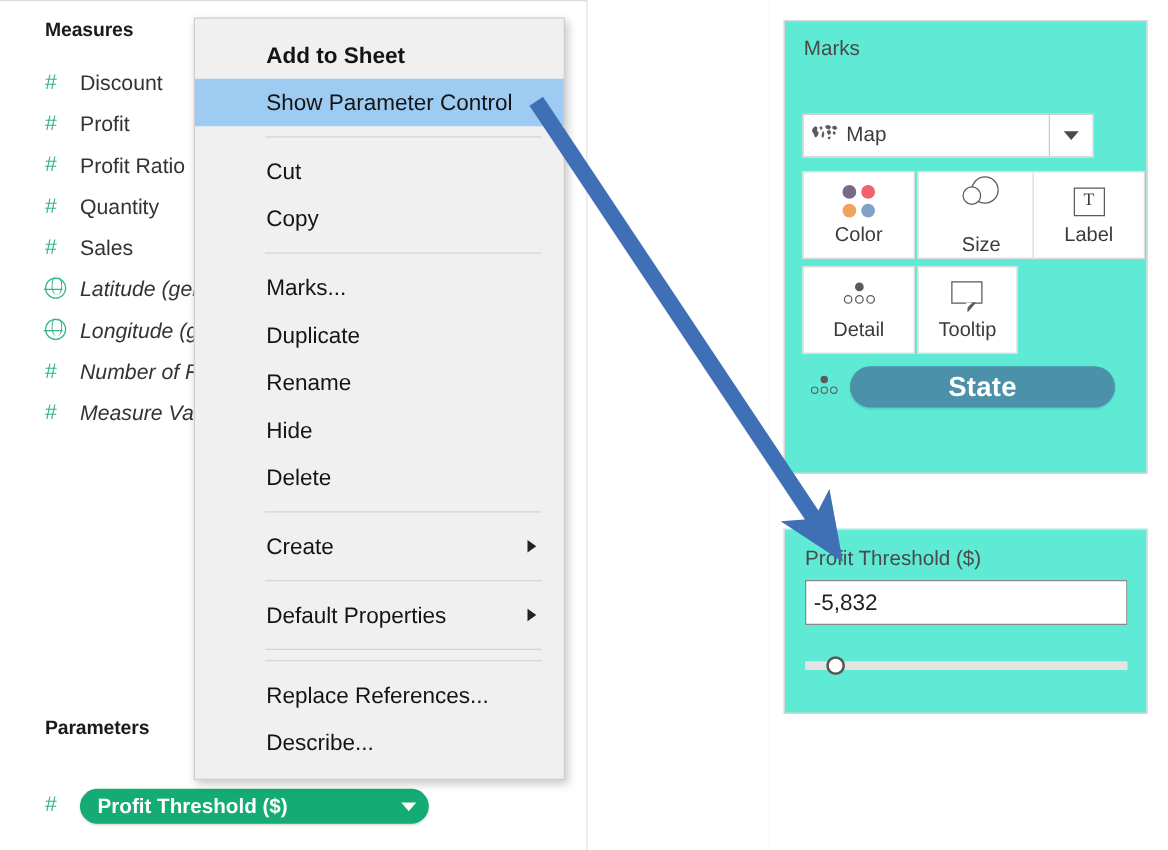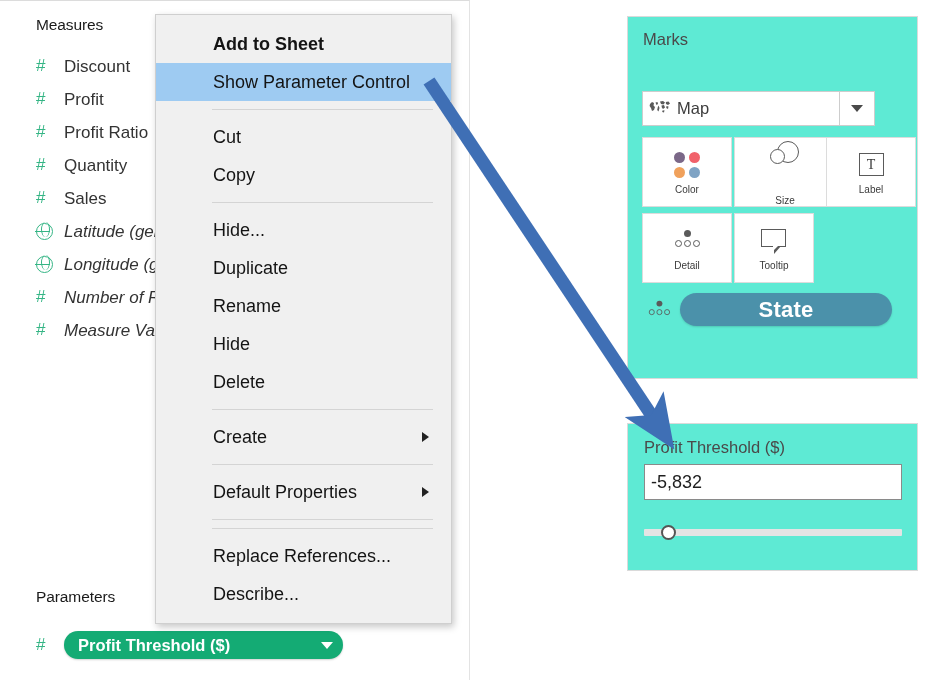--- a/index.html
+++ b/index.html
@@ -21,26 +21,26 @@
     left: 0; top: 0;
     width: 470px; height: 680px;
     background: #ffffff;
     border-top: 1px solid #dcdcdc;
     border-right: 1px solid #e3e3e3;
     box-sizing: border-box;
   }
   .section-header {
     position: absolute;
     font-size: 15.5px;
-    font-weight: normal;
+    font-weight: bold;
     color: #1a1a1a;
     letter-spacing: -0.1px;
   }
   #measures-header { left: 36px; top: 15px; }
-  #parameters-header { left: 36px; top: 587px; }
+  #parameters-header { left: 36px; top: 573px; }
 
   #measures-list {
     position: absolute;
     left: 36px; top: 49px;
     width: 420px;
   }
   .field-row {
     position: relative;
     height: 33px;
     display: flex;
@@ -244,21 +244,21 @@
     position: absolute;
     border: 1px solid #dcdcdc;
     box-sizing: border-box;
     background: #ffffff;
     display: flex;
     flex-direction: column;
     align-items: center;
     justify-content: center;
   }
   .shelf-btn .sb-label {
-    font-size: 10px;
+    font-size: 16px;
     color: #3a3a3a;
     margin-top: 4px;
   }
   .sb-icon { height: 30px; display: flex; align-items: center; justify-content: center; }
 
   #shelf-color { left: 14px;  top: 120px; width: 90px; height: 70px; }
   #shelf-size  { left: 106px; top: 120px; width: 102px; height: 70px; justify-content: space-between; }
   #shelf-label { left: 198px; top: 120px; width: 90px; height: 70px; }
   #shelf-detail  { left: 14px;  top: 196px; width: 90px; height: 70px; }
   #shelf-tooltip { left: 106px; top: 196px; width: 80px; height: 70px; }
@@ -467,21 +467,21 @@
       </div>
   </div>
 
   <div id="context-menu">
       <div class="menu-item bold"><span>Add to Sheet</span></div>
       <div class="menu-item highlighted"><span>Show Parameter Control</span></div>
       <div class="menu-sep"></div>
       <div class="menu-item"><span>Cut</span></div>
       <div class="menu-item"><span>Copy</span></div>
       <div class="menu-sep"></div>
-      <div class="menu-item"><span>Hide...</span></div>
+      <div class="menu-item"><span>Marks...</span></div>
       <div class="menu-item"><span>Duplicate</span></div>
       <div class="menu-item"><span>Rename</span></div>
       <div class="menu-item"><span>Hide</span></div>
       <div class="menu-item"><span>Delete</span></div>
       <div class="menu-sep"></div>
       <div class="menu-item"><span>Create</span><span class="submenu-caret"></span></div>
       <div class="menu-sep"></div>
       <div class="menu-item"><span>Default Properties</span><span class="submenu-caret"></span></div>
       <div class="menu-sep"></div>
       <div class="menu-sep"></div>

